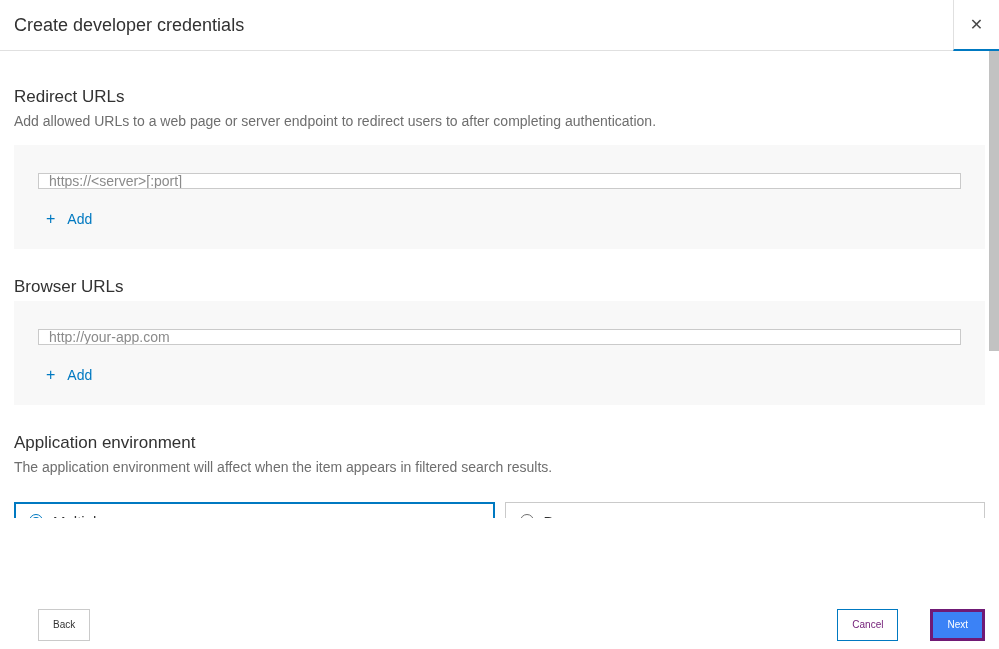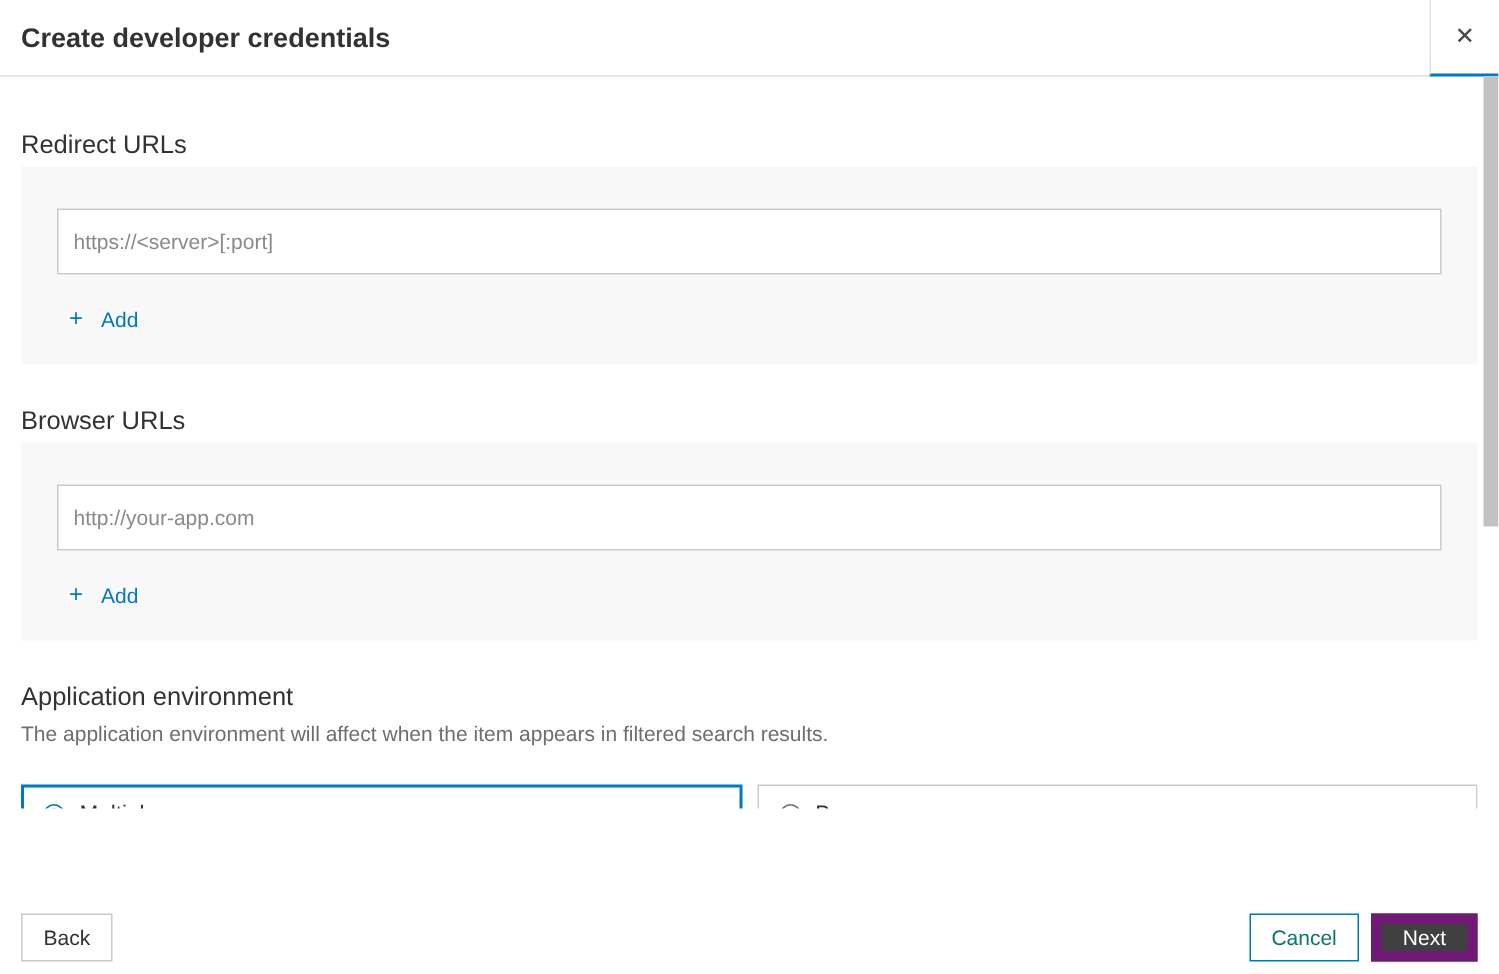--- a/index.html
+++ b/index.html
@@ -21,21 +21,21 @@
   .modal-header {
     display: flex;
     align-items: center;
     justify-content: space-between;
     border-bottom: 1px solid #e0e0e0;
     height: 51px;
     padding-left: 14px;
   }
   .modal-title {
     font-size: 18px;
-    font-weight: 700;
+    font-weight: 400;
     color: #323232;
   }
   .close-btn {
     width: 46px;
     height: 51px;
     border: none;
     border-left: 1px solid #e0e0e0;
     border-bottom: 2px solid #0079c1;
     background: #ffffff;
     display: flex;
@@ -81,21 +81,21 @@
     margin: 0 0 14px 0;
     line-height: 1.45;
   }
   .gray-block {
     background: #f8f8f8;
     padding: 28px 24px 22px 24px;
     margin-bottom: 28px;
   }
   .text-input {
     width: 100%;
-    height: 44px;
+    height: 16px;
     border: 1px solid #cacaca;
     background: #ffffff;
     padding: 0 10px;
     font-size: 14px;
     color: #323232;
     outline: none;
   }
   .text-input::placeholder { color: #8a8a8a; }
   .add-row {
     display: flex;
@@ -152,34 +152,35 @@
     display: flex;
     align-items: center;
     justify-content: space-between;
     padding: 0 14px;
     background: #ffffff;
     border-top: 1px solid #ffffff;
   }
   .btn {
     height: 32px;
     padding: 0 14px;
-    font-size: 14px;
+    font-size: 10px;
     border: 1px solid #cacaca;
     background: #ffffff;
     color: #323232;
     cursor: pointer;
+    margin-left: 24px;
   }
   .btn.link {
     border: 1px solid #0079c1;
-    color: #0f766e;
+    color: #701a75;
     background: #ffffff;
   }
   .btn.primary {
-    border: 7px solid #701a75;
-    background: #404040;
+    border: 3px solid #701a75;
+    background: #3b82f6;
     color: #ffffff;
   }
   .footer-right { display: flex; gap: 8px; }
   
   .env-clip {
     overflow: hidden;
     height: 26px;
   }
   
   .modal-body::-webkit-scrollbar { width: 0; }
@@ -193,20 +194,21 @@
     <div class="modal-title">Create developer credentials</div>
     <button class="close-btn">
       <span>✕</span>
     </button>
   </div>
 
   <div class="modal-body">
 
     <div class="section">
       <h2>Redirect URLs</h2>
+      <p class="desc">Add allowed URLs to a web page or server endpoint to redirect users to after completing authentication.</p>
       <div class="gray-block">
         <input type="text" class="text-input" placeholder="https://&lt;server&gt;[:port]" style="">
         <div class="add-row">
           <span class="plus">+</span>
           <span>Add</span>
         </div>
       </div>
     </div>
 
     <div class="section">

